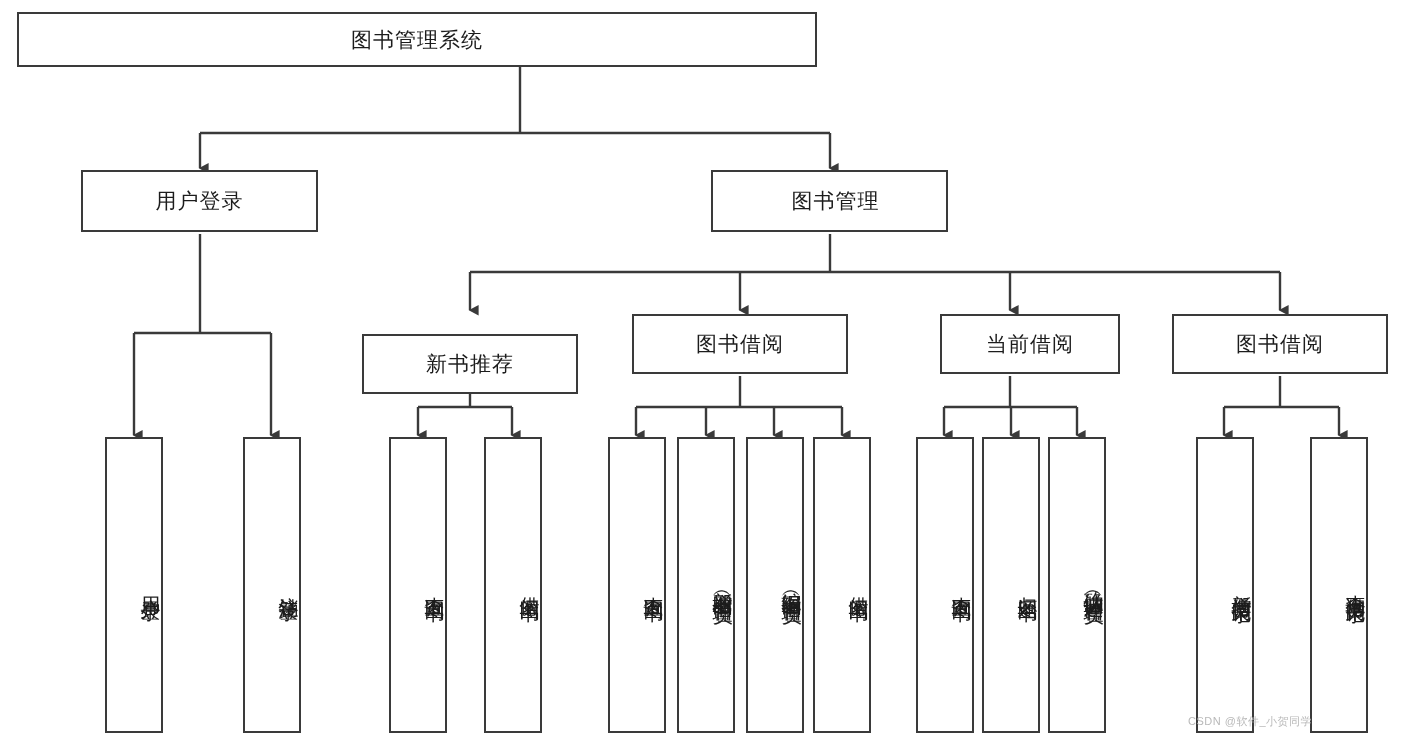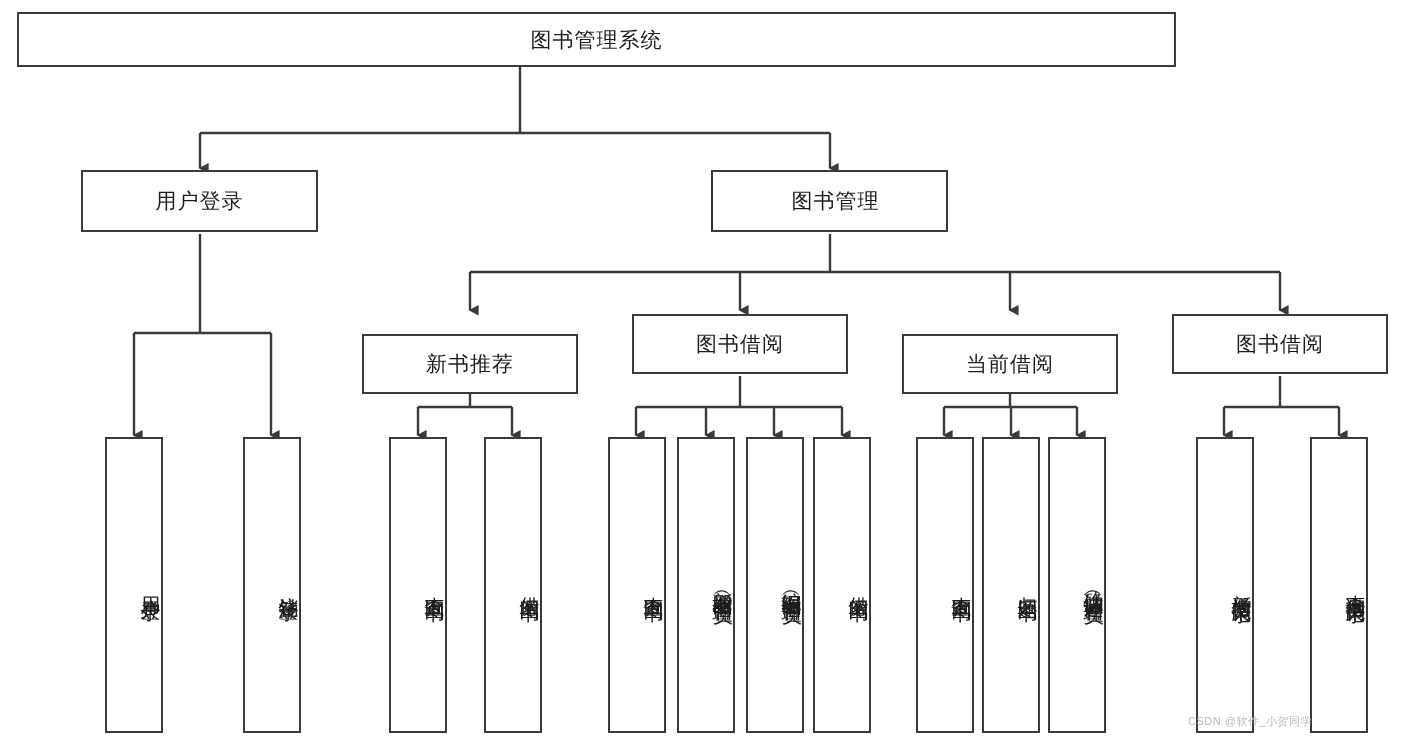--- a/index.html
+++ b/index.html
@@ -113,38 +113,38 @@
       <path d="M1011,407 L1011,435" marker-end="url(#arr)"></path>
       <path d="M1077,407 L1077,435" marker-end="url(#arr)"></path>
 
       <path d="M1280,376 L1280,407"></path>
       <path d="M1224,407 L1339,407"></path>
       <path d="M1224,407 L1224,435" marker-end="url(#arr)"></path>
       <path d="M1339,407 L1339,435" marker-end="url(#arr)"></path>
     </g>
   </svg>
 
-  <div class="node h" style="left:17px; top:12px; width:1159px; height:55px;">
+  <div class="node h" style="left:17px; top:12px; width:800px; height:55px;">
     <span>图书管理系统</span>
   </div>
 
   <div class="node h" style="left:81px; top:170px; width:237px; height:62px;">
     <span>用户登录</span>
   </div>
   <div class="node h" style="left:711px; top:170px; width:237px; height:62px;padding-left:12px;">
     <span>图书管理</span>
   </div>
 
   <div class="node h" style="left:362px; top:314px; width:216px; height:60px;margin-top:20px;">
     <span>新书推荐</span>
   </div>
   <div class="node h" style="left:632px; top:314px; width:216px; height:60px;text-align:right;">
     <span>图书借阅</span>
   </div>
-  <div class="node h" style="left:902px; top:314px; width:216px; height:60px;margin-top:20px;">
+  <div class="node h" style="left:940px; top:314px; width:180px; height:60px;">
     <span>当前借阅</span>
   </div>
   <div class="node h" style="left:1172px; top:314px; width:216px; height:60px;">
     <span>图书借阅</span>
   </div>
 
   <div class="node v" style="left:105px; top:437px; width:58px; height:296px;">
     <span class="vlabel">用户登录</span>
   </div>
   <div class="node v" style="left:243px; top:437px; width:58px; height:296px;">

